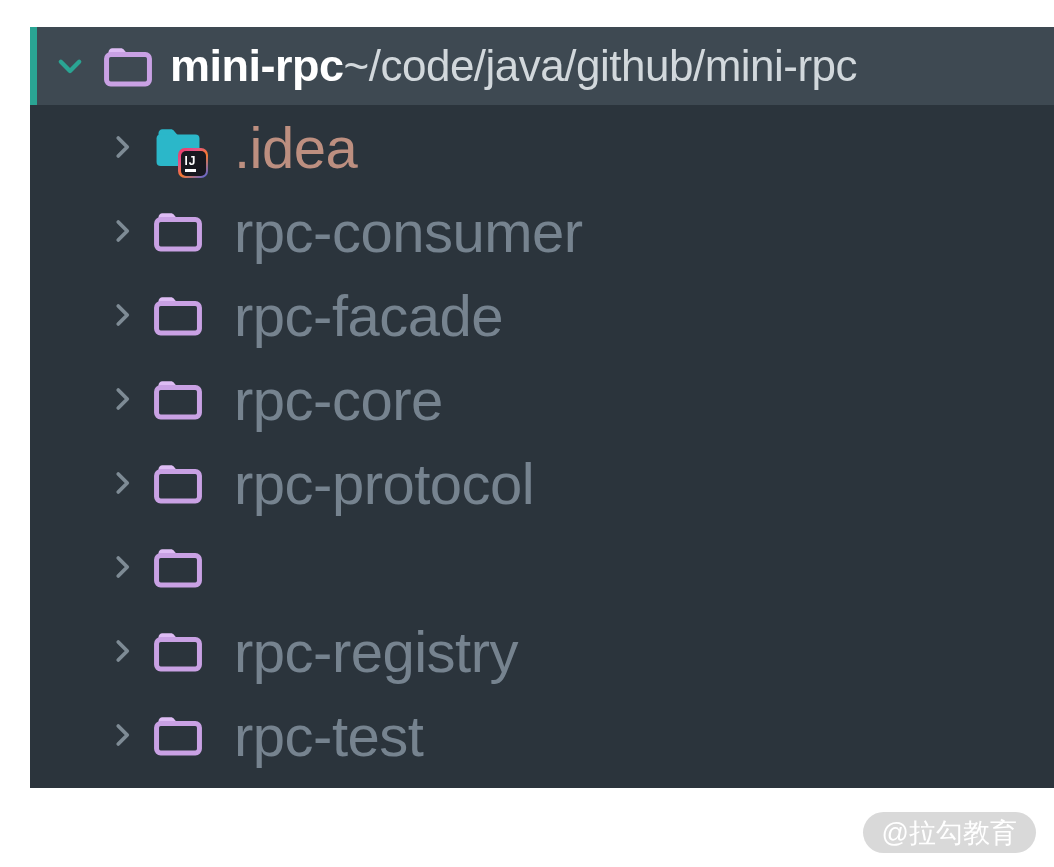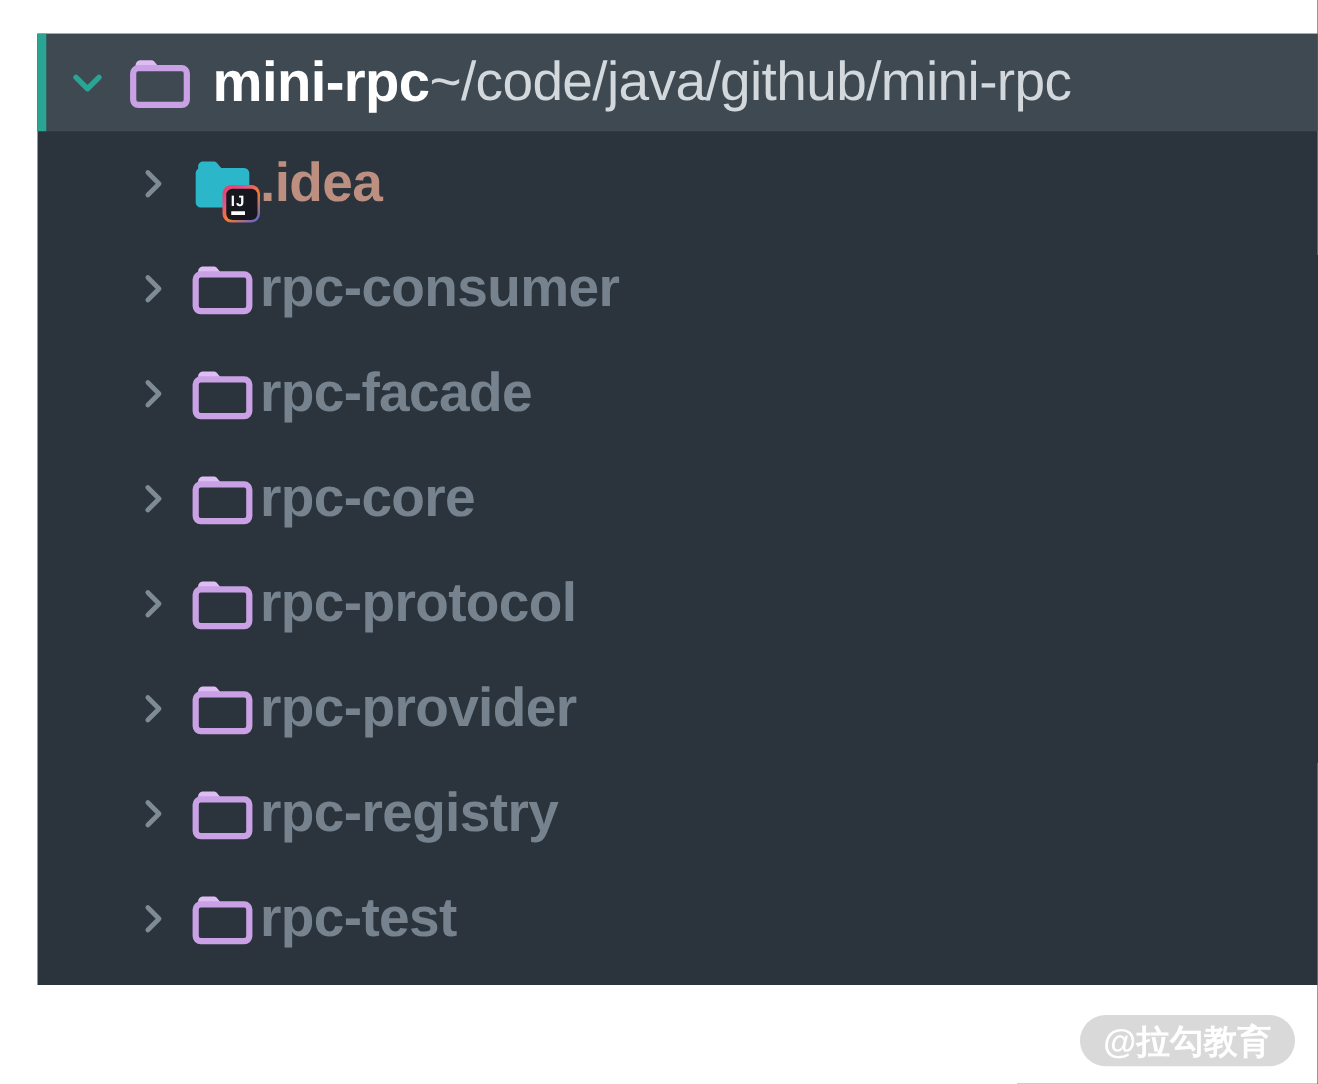--- a/index.html
+++ b/index.html
@@ -51,24 +51,24 @@
     font-weight: 700;
     letter-spacing: -0.5px;
   }
   .root-path {
     color: #d2d8dc;
     font-size: 44px;
     font-weight: 400;
     letter-spacing: -0.5px;
   }
   .child-label {
-    margin-left: 4px;
+    margin-left: 30px;
     color: #76838f;
-    font-size: 44px;
-    font-weight: 700;
+    font-size: 58px;
+    font-weight: 400;
     letter-spacing: -0.5px;
   }
   .child-label.idea {
     color: #bd8f80;
   }
   
   .idea-badge {
     position: absolute;
     right: -4px; bottom: -7px;
     width: 30px; height: 30px;
@@ -102,21 +102,20 @@
     right: 18px; bottom: 14px;
     height: 41px;
     padding: 0 19px;
     border-radius: 21px;
     background: #d9d9d9;
     color: #ffffff;
     font-size: 27px;
     display: flex;
     align-items: center;
     justify-content: center;
-    font-weight: bold;
   }
 </style>
 </head>
 <body>
 
 <div class="panel">
 
   <div class="row root">
     <span class="chev">
       <svg width="40" height="40" viewBox="0 0 24 24" fill="none">
@@ -219,21 +218,20 @@
       <svg width="36" height="36" viewBox="0 0 24 24" fill="none">
         <polyline points="9.5,6 15.5,12 9.5,18" stroke="#7e8b95" stroke-width="2.5" stroke-linecap="round" stroke-linejoin="round"></polyline>
       </svg>
     </span>
     <span class="foldericon">
       <svg width="52" height="48" viewBox="0 0 24 22" fill="none">
         <path d="M3 6.2 V4.6 c0-1 .8-1.8 1.8-1.8 h3.9 c.55 0 1.07.25 1.4.68 L12 5.7 z" fill="#debcf4"></path>
         <rect x="2.1" y="5.7" width="19.8" height="13.6" rx="1.9" stroke="#c9a1e4" stroke-width="2.3" fill="none"></rect>
       </svg>
     </span>
-    <span class="child-label">rpc-provider</span>
   </div>
 
   <div class="row child">
     <span class="chev">
       <svg width="36" height="36" viewBox="0 0 24 24" fill="none">
         <polyline points="9.5,6 15.5,12 9.5,18" stroke="#7e8b95" stroke-width="2.5" stroke-linecap="round" stroke-linejoin="round"></polyline>
       </svg>
     </span>
     <span class="foldericon">
       <svg width="52" height="48" viewBox="0 0 24 22" fill="none">

